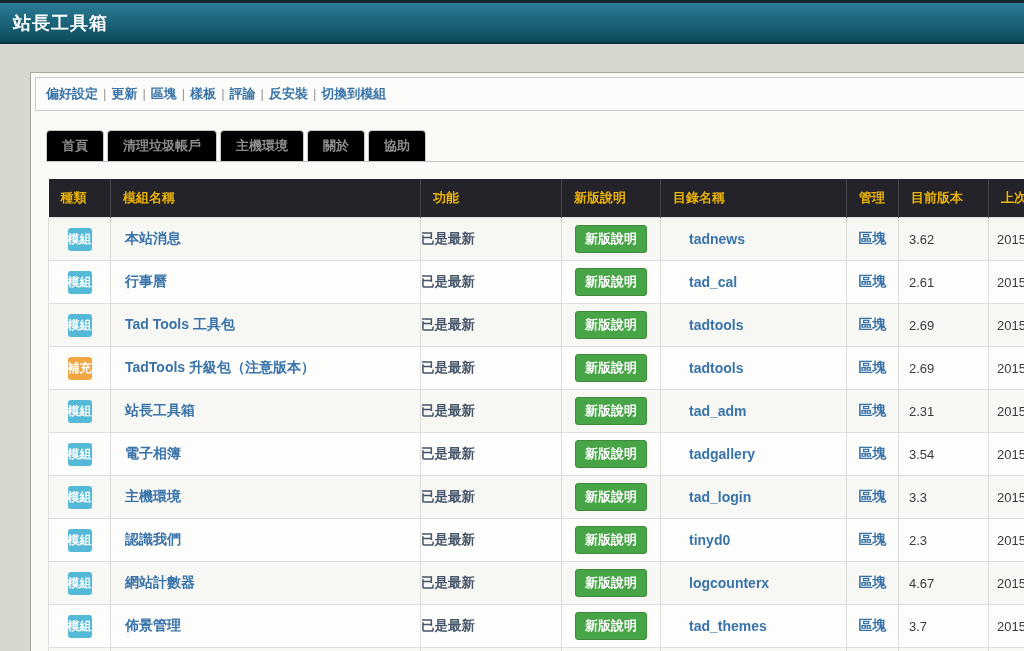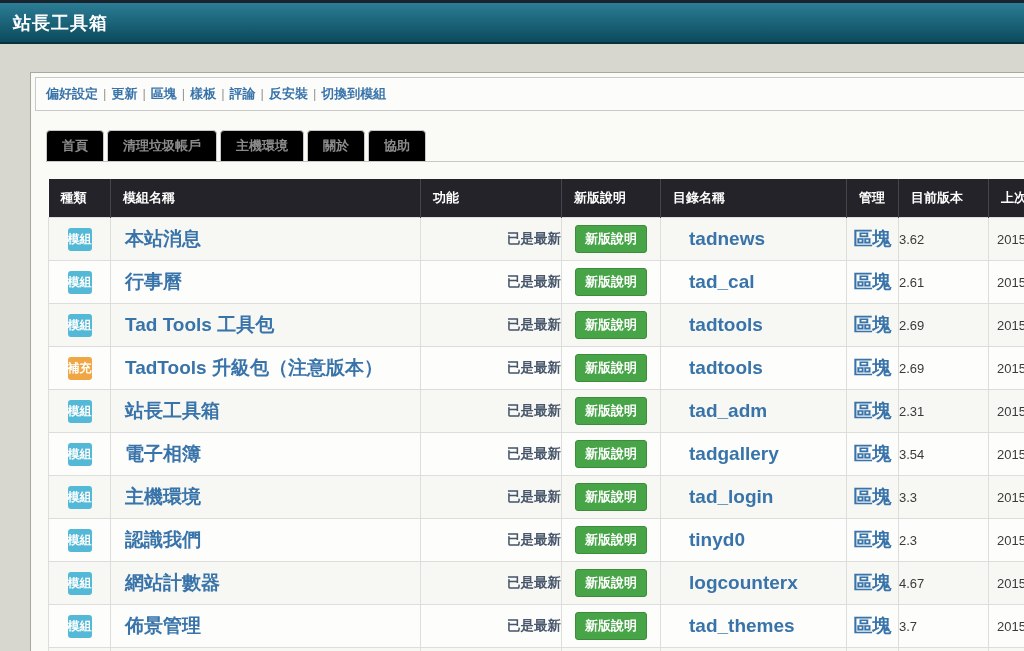--- a/index.html
+++ b/index.html
@@ -61,21 +61,21 @@
   }
   
   table.module-table {
     margin:17px 0 0 17px;
     border-collapse:collapse;
     table-layout:fixed;
     width:1052px;
     background:#fdfdfc;
   }
   .module-table thead th {
-    background:#232329; color:#ffffff;
+    background:#232329; color:#eab308;
     font-weight:bold; font-size:13px;
     text-align:left; padding:10px 0 10px 12px;
     border-left:1px solid #45454f;
     white-space:nowrap; overflow:hidden;
   }
   .module-table thead th:first-child { border-left:none; }
   .module-table td {
     height:43px;
     border:1px solid #ddd;
     vertical-align:middle;
@@ -85,34 +85,34 @@
   .module-table tbody tr:nth-child(even) td { background:#fdfdfc; }
   .cell-badge { text-align:center; }
   .badge {
     display:inline-block; padding:3px 0;
     border-radius:3px; color:#fff;
     font-size:12px; font-weight:bold;
   }
   .badge-info    { background:#54b9d6; }
   .badge-warning { background:#f0a643; }
   .cell-name { padding-left:14px; }
-  a.blue-link { color:#3873a9; font-weight:bold; text-decoration:none; font-size:19px; }
-  .cell-status { text-align:right;margin-left:27px; }
+  a.blue-link { color:#3873a9; font-weight:bold; text-decoration:none; font-size:14px; }
+  .cell-status { text-align:left;margin-left:27px; }
   .status-text { color:#47566a; font-weight:bold; font-size:13.5px; }
   .cell-action { text-align:center; }
   .btn {
     display:inline-block; color:#fff;
     font-weight:bold; font-size:13px;
     padding:4px 9px; border-radius:3px; cursor:pointer;
     font-family:inherit;
   }
   .btn-green { background:#47a447; border:1px solid #3c8c3c; }
   .cell-dir { padding-left:28px; }
   .cell-manage { text-align:center; }
-  .cell-version { color:#3a3a3a; }
+  .cell-version { padding-left:10px; color:#3a3a3a; }
   .cell-updated { padding-left:8px; color:#3a3a3a; }
 </style>
 </head>
 <body>
 
 <div class="topbar">
   <h1>站長工具箱</h1>
 </div>
 
 <div class="panel">

